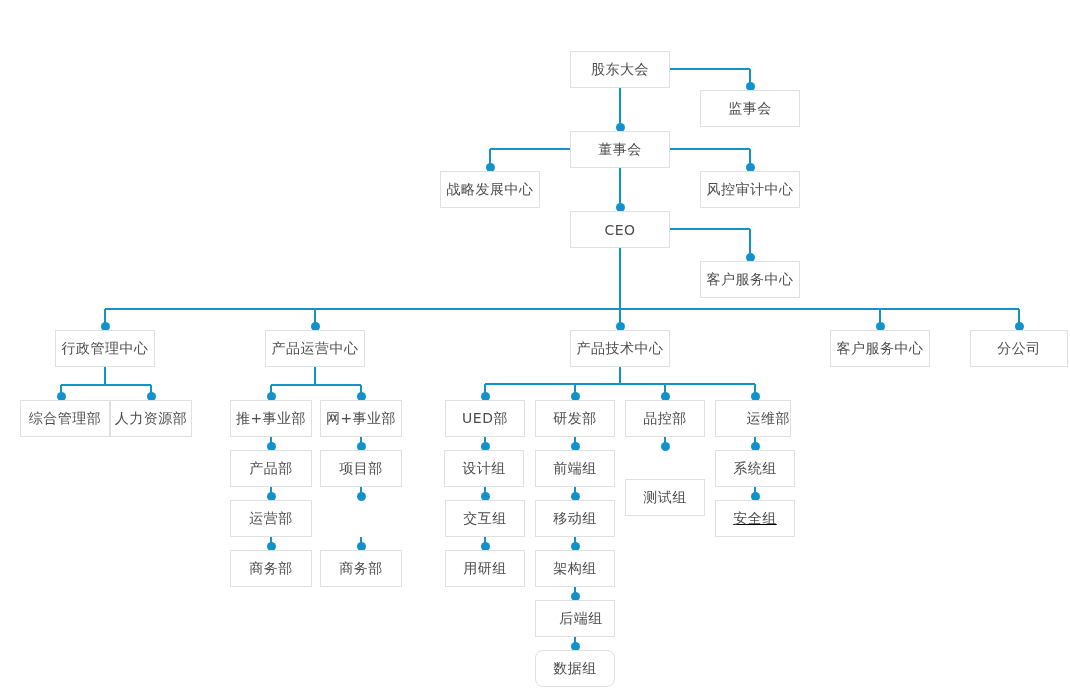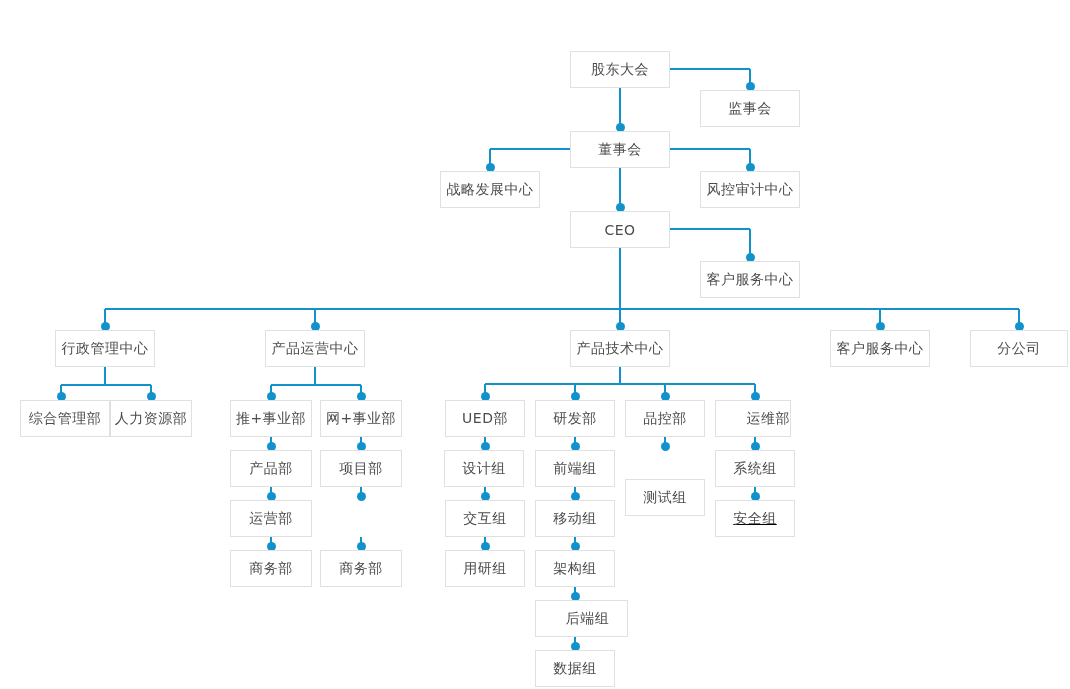--- a/index.html
+++ b/index.html
@@ -214,24 +214,24 @@
     </div>
     <div class="node" style="left: 535px; top: 450px; width: 80px; height: 37px;">
       <span class="node-label">前端组</span>
     </div>
     <div class="node" style="left: 535px; top: 500px; width: 80px; height: 37px;">
       <span class="node-label">移动组</span>
     </div>
     <div class="node" style="left: 535px; top: 550px; width: 80px; height: 37px;">
       <span class="node-label">架构组</span>
     </div>
-    <div class="node" style="left: 535px; top: 600px; width: 93px; height: 37px; padding-left: 12px;">
+    <div class="node" style="left: 535px; top: 600px; width: 80px; height: 37px; padding-left: 12px;">
       <span class="node-label">后端组</span>
     </div>
-    <div class="node" style="left: 535px; top: 650px; width: 80px; height: 37px;">
+    <div class="node" style="left: 535px; top: 650px; width: 80px; height: 37px; border-radius: 8px;">
       <span class="node-label">数据组</span>
     </div>
     <div class="node" style="left: 625px; top: 400px; width: 80px; height: 37px; justify-content: center;">
       <span class="node-label">品控部</span>
     </div>
     <div class="node" style="left: 625px; top: 450px; width: 80px; height: 37px; margin-top: 29px;">
       <span class="node-label">测试组</span>
     </div>
     <div class="node" style="left: 715px; top: 400px; width: 76px; height: 37px; justify-content: flex-end;">
       <span class="node-label">运维部</span>

